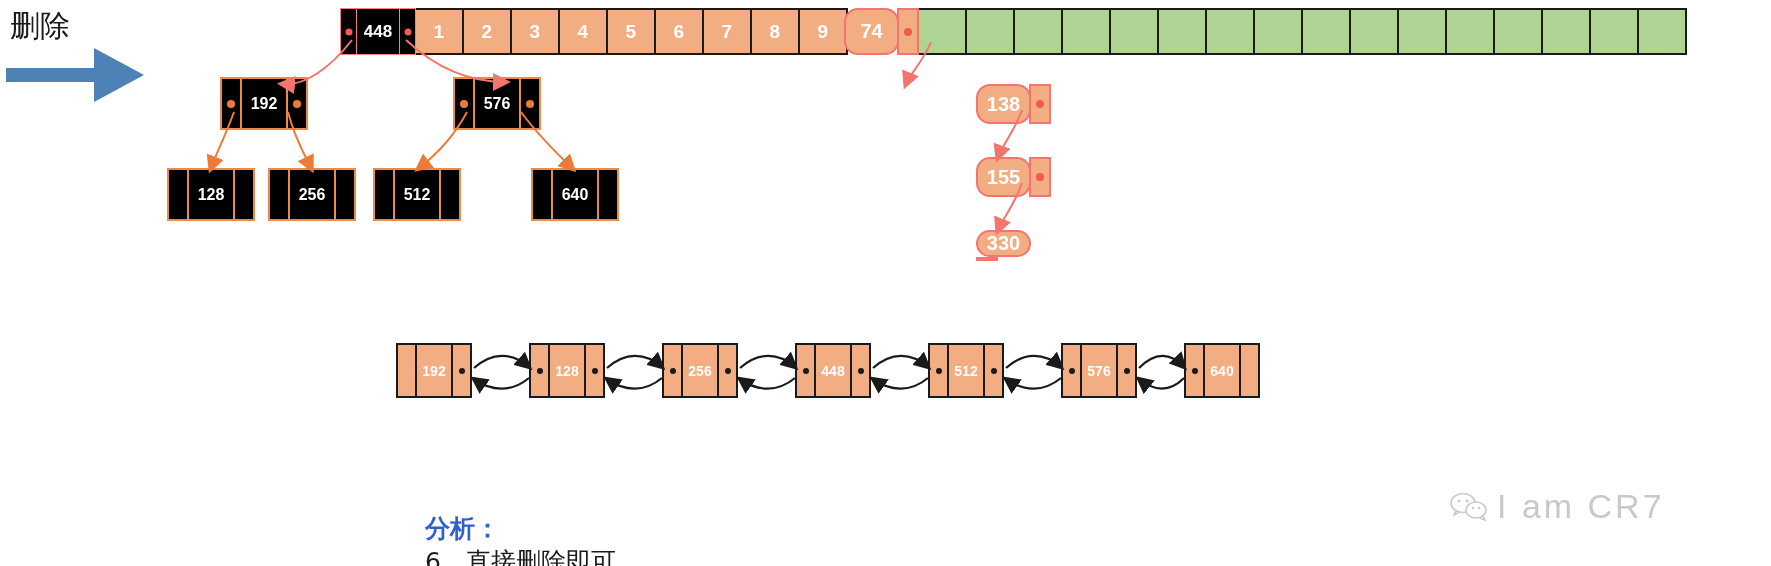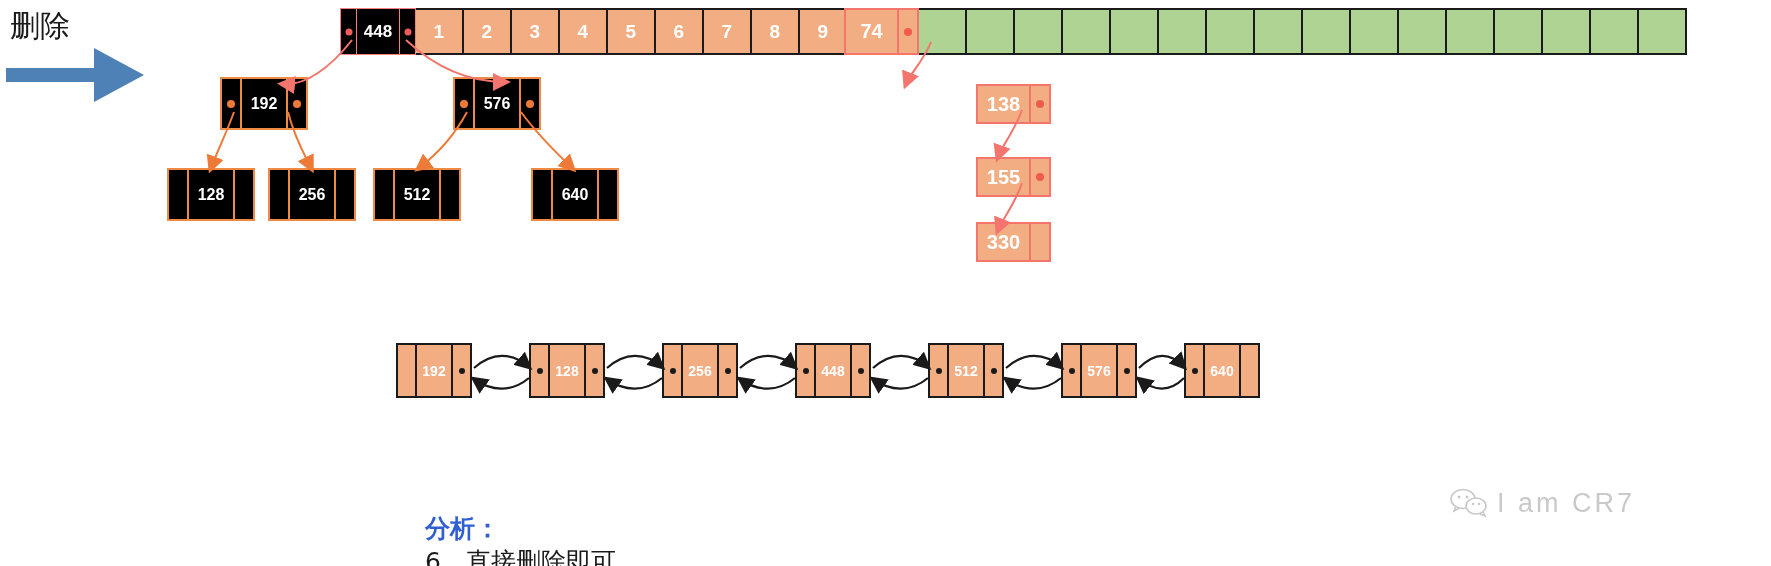--- a/index.html
+++ b/index.html
@@ -83,21 +83,21 @@
 
   
   .chain-node { display: flex; align-items: stretch; height: 40px; }
   .chain-node .seg {
     background: #f2ad82;
     border: 2px solid #f4756d;
     margin-left: -2px;
     display: flex; align-items: center; justify-content: center;
     position: relative;
   }
-  .chain-node .seg.v { width: 55px; color: #ffffff; font-size: 20px; font-weight: bold; }
+  .chain-node .seg.v { width: 55px; color: #ffffff; font-size: 20px; font-weight: bold; border-radius: 14px; }
   .chain-node .seg.p { width: 22px; }
   .chain-node .seg .dot {
     width: 8px; height: 8px; border-radius: 50%; background: #f05b4a;
   }
 
   
   .dll-node { display: flex; align-items: stretch; height: 55px; }
   .dll-node .seg {
     background: #f2ad82;
     border: 2px solid #1a1a1a;
@@ -117,21 +117,21 @@
     font-size: 27px; color: #1a1a1a; white-space: nowrap;
   }
   .analysis { display: flex; align-items: baseline; white-space: nowrap;
     font-family: "DejaVu Sans", "Liberation Sans", sans-serif; font-size: 25px; flex-direction: column; }
   .analysis .lbl { color: #2f5fd0; font-weight: bold; }
   .analysis .body { color: #1a1a1a; }
 
   
   .watermark {
     display: flex; align-items: center; gap: 9px;
-    color: #c9c9c9; font-size: 27px; letter-spacing: 3px;
+    color: #c9c9c9; font-size: 34px; letter-spacing: 3px;
     white-space: nowrap;
   }
   .wechat-glyph { width: 38px; height: 32px; }
 
   svg.overlay { position: absolute; left: 0; top: 0;
     width: 1771px; height: 566px; pointer-events: none; }
 </style>
 </head>
 <body>
 
@@ -243,21 +243,21 @@
       </div>
   </div>
 
   <div class="abs chain-node" style="left:978px; top:157px;">
     <div class="seg v">155</div>
     <div class="seg p">
         <span class="dot"></span>
       </div>
   </div>
 
-  <div class="abs chain-node" style="left:978px; top:222px;">
+  <div class="abs chain-node" style="left:978px; top:230px;flex-direction:column;">
     <div class="seg v">330</div>
     <div class="seg p"></div>
   </div>
 
   <div class="abs dll-node" style="left:398px; top:343px;">
     <div class="seg p"></div>
     <div class="seg v">192</div>
     <div class="seg p">
         <span class="dot"></span>
       </div>

